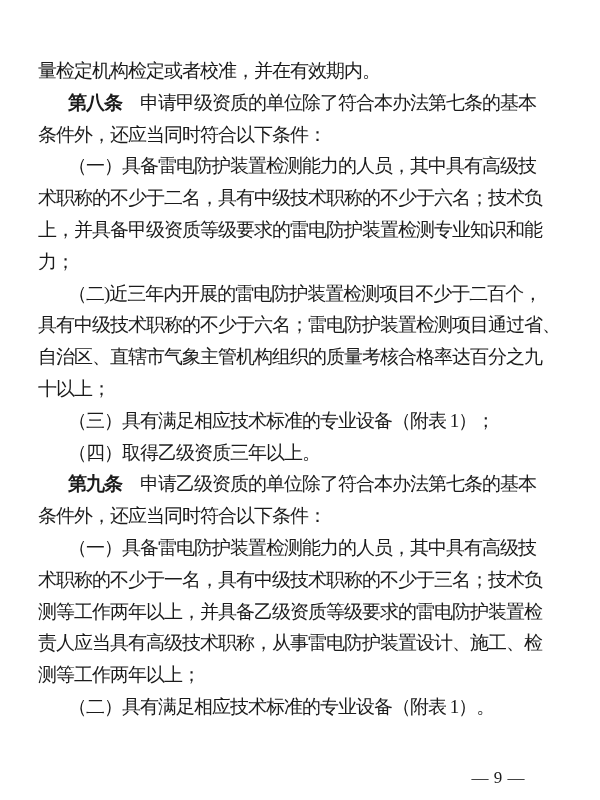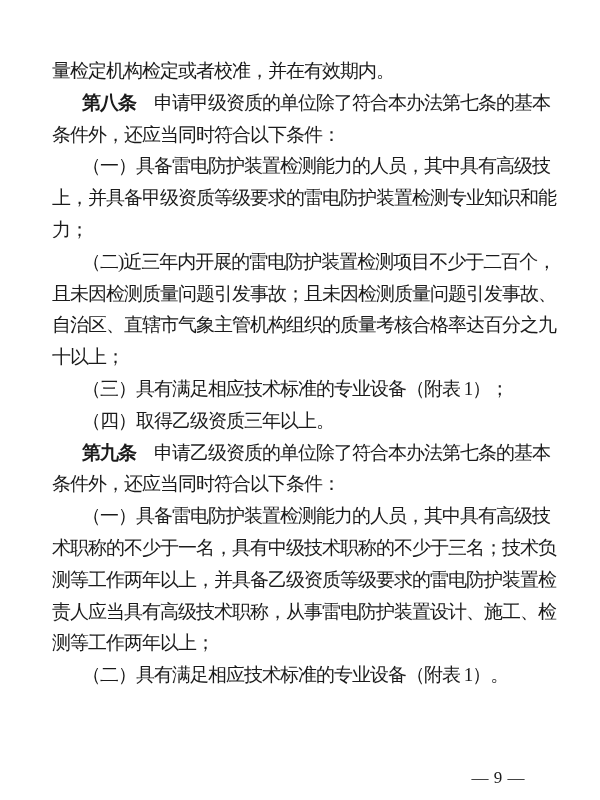--- a/index.html
+++ b/index.html
@@ -11,21 +11,21 @@
     width: 600px;
     height: 800px;
     background: #ffffff;
     overflow: hidden;
     font-family: "Liberation Serif", "DejaVu Serif", serif;
     color: #1b1b1b;
   }
   .content {
     position: absolute;
     top: 55px;
-    left: 52px;
+    left: 38px;
     right: 42px;
   }
   .line {
     height: 31.8px;
     line-height: 31.8px;
     font-size: 19px;
     letter-spacing: -1px;
     white-space: nowrap;
   }
   .line.indent {
@@ -50,29 +50,30 @@
   <div class="content">
 
     <div class="line">量检定机构检定或者校准，并在有效期内。</div>
 
     <div class="line indent"><span class="article-no">第八条</span><span>　申请甲级资质的单位除了符合本办法第七条的基本</span></div>
 
     <div class="line">条件外，还应当同时符合以下条件：</div>
 
     <div class="line indent">（一）具备雷电防护装置检测能力的人员，其中具有高级技</div>
 
+    <div class="line">术职称的不少于二名，具有中级技术职称的不少于六名；技术负</div>
 
 
     <div class="line">上，并具备甲级资质等级要求的雷电防护装置检测专业知识和能</div>
 
     <div class="line">力；</div>
 
     <div class="line indent">（二)近三年内开展的雷电防护装置检测项目不少于二百个，</div>
 
-    <div class="line">且未因检测质量问题引发事故；且未因检测质量问题引发事故、</div>
+    <div class="line">具有中级技术职称的不少于六名；雷电防护装置检测项目通过省、</div>
 
     <div class="line">自治区、直辖市气象主管机构组织的质量考核合格率达百分之九</div>
 
     <div class="line">十以上；</div>
 
     <div class="line indent">（三）具有满足相应技术标准的专业设备（附表 1）；</div>
 
     <div class="line indent">（四）取得乙级资质三年以上。</div>
 
     <div class="line indent"><span class="article-no">第九条</span><span>　申请乙级资质的单位除了符合本办法第七条的基本</span></div>

